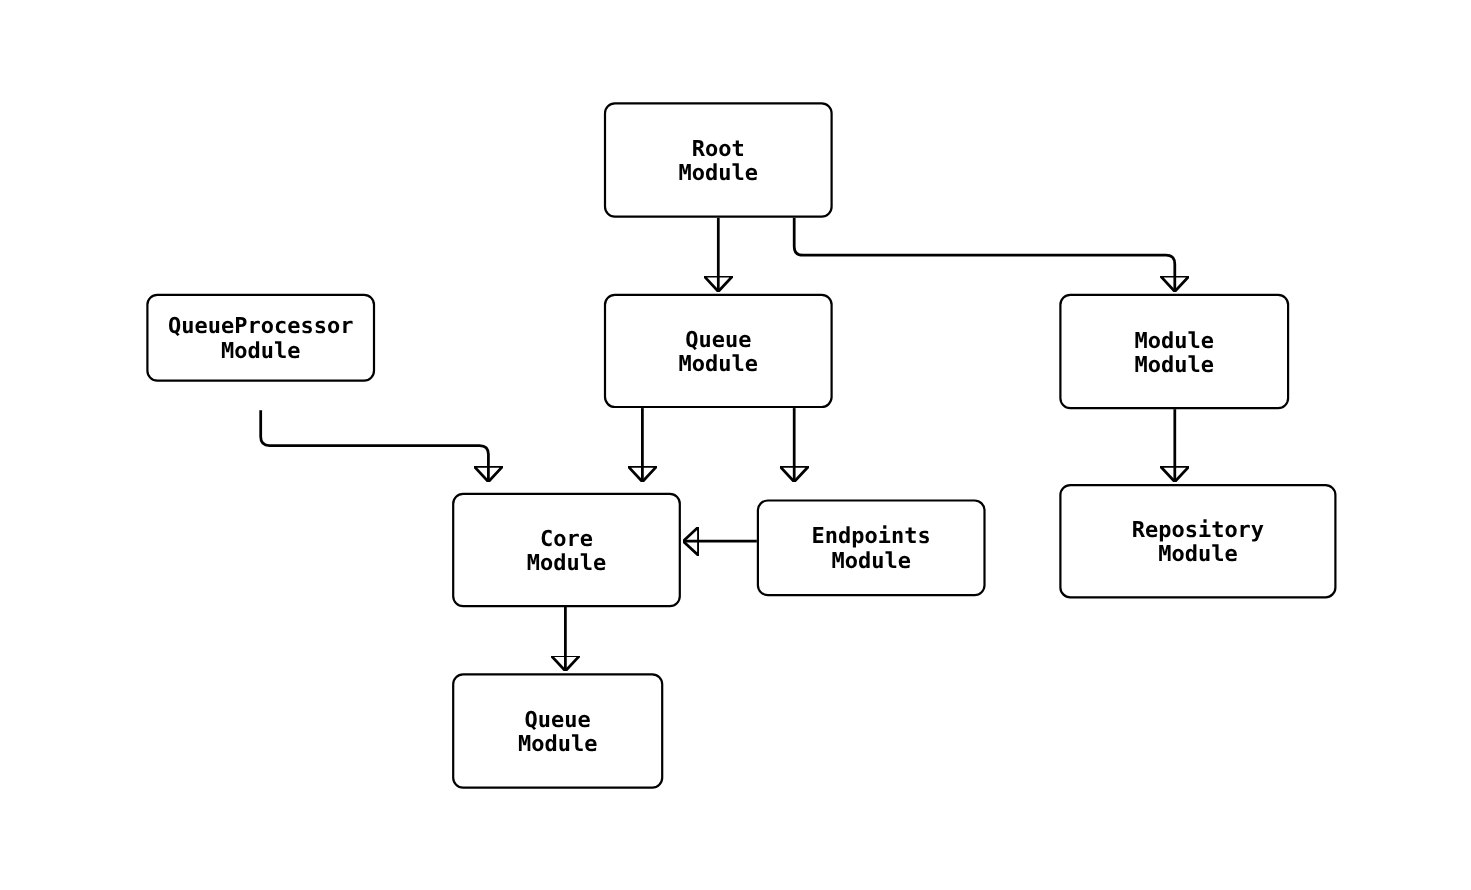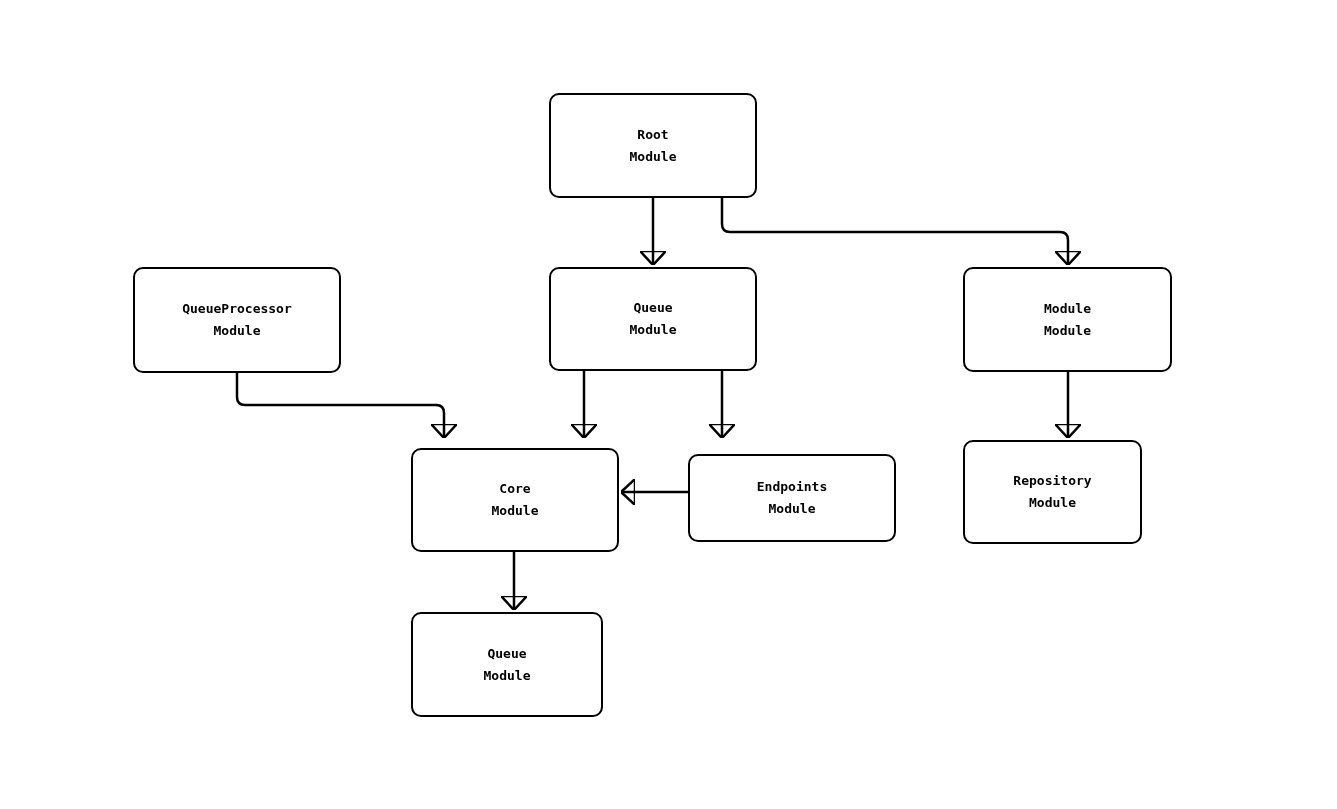--- a/index.html
+++ b/index.html
@@ -33,21 +33,21 @@
     background: #ffffff;
     border: 2.5px solid #000000;
     border-radius: 10px;
     display: flex;
     flex-direction: column;
     align-items: center;
     justify-content: center;
     text-align: center;
     color: #000000;
     font-weight: bold;
-    font-size: 13px;
+    font-size: 20px;
     line-height: 22px;
     letter-spacing: 0;
   }
   .node span {
     display: block;
     white-space: nowrap;
   }
 </style>
 </head>
 <body>
@@ -68,21 +68,21 @@
     <path d="M688,492 L622,492" marker-end="url(#arrow)"></path>
     <path d="M1068,372 L1068,437" marker-end="url(#arrow)"></path>
     <path d="M514,544 L514,609" marker-end="url(#arrow)"></path>
   </svg>
 
   <div class="node" style="left:549px; top:93px;  width:208px; height:105px">
     <span>Root</span>
     <span>Module</span>
   </div>
 
-  <div class="node" style="left:133px; top:267px; width:208px; height:106px">
+  <div class="node" style="left:133px; top:267px; width:208px; height:80px">
     <span>QueueProcessor</span>
     <span>Module</span>
   </div>
 
   <div class="node" style="left:549px; top:267px; width:208px; height:104px">
     <span>Queue</span>
     <span>Module</span>
   </div>
 
   <div class="node" style="left:963px; top:267px; width:209px; height:105px">
@@ -93,21 +93,21 @@
   <div class="node" style="left:411px; top:448px; width:208px; height:104px">
     <span>Core</span>
     <span>Module</span>
   </div>
 
   <div class="node" style="left:688px; top:454px; width:208px; height:88px">
     <span>Endpoints</span>
     <span>Module</span>
   </div>
 
-  <div class="node" style="left:963px; top:440px; width:179px; height:104px">
+  <div class="node" style="left:963px; top:440px; width:252px; height:104px">
     <span>Repository</span>
     <span>Module</span>
   </div>
 
   <div class="node" style="left:411px; top:612px; width:192px; height:105px">
     <span>Queue</span>
     <span>Module</span>
   </div>
 
 </div>

